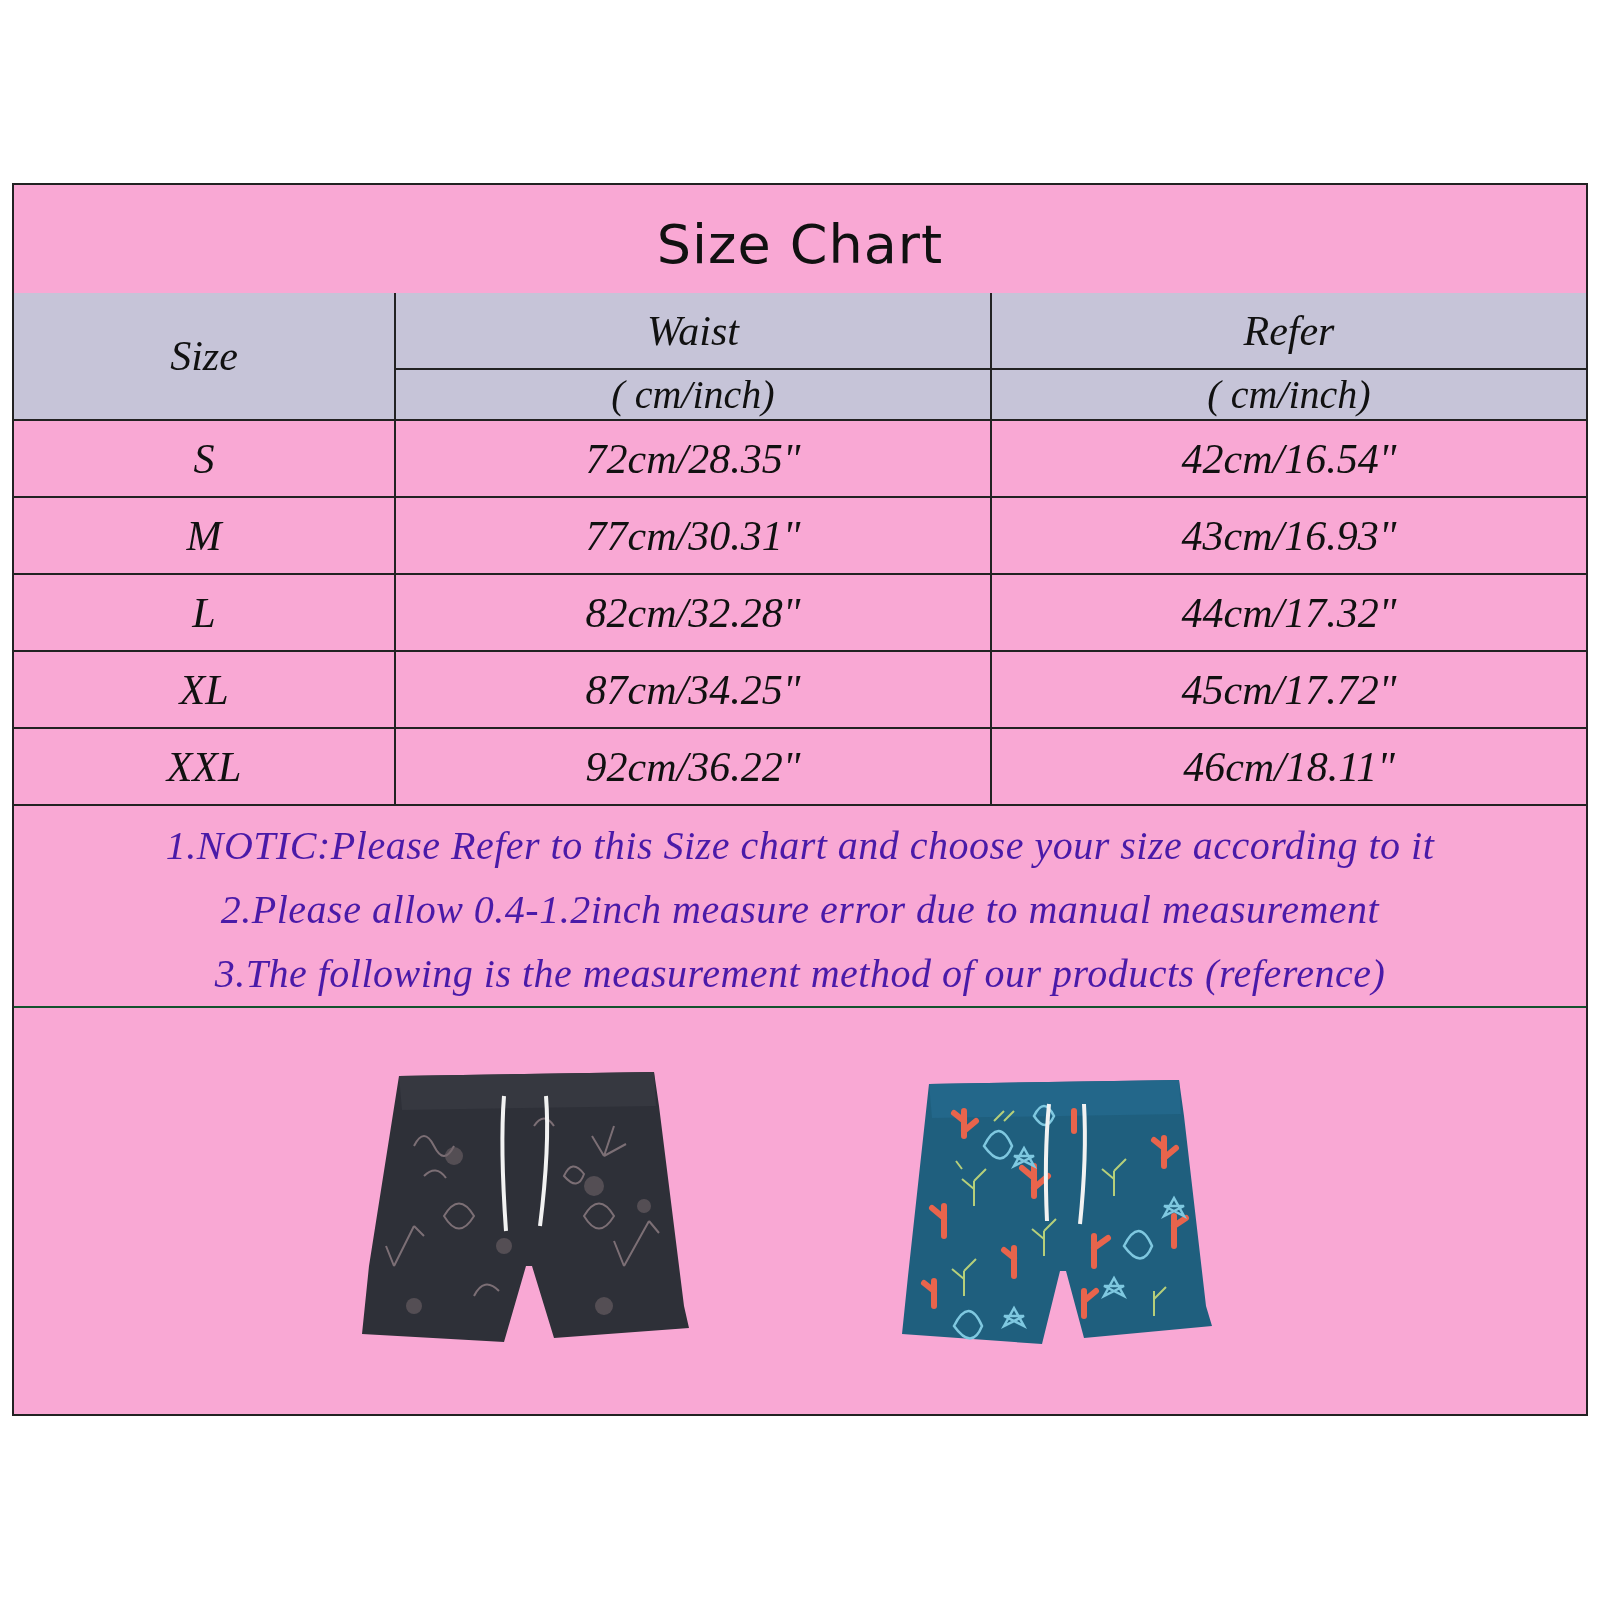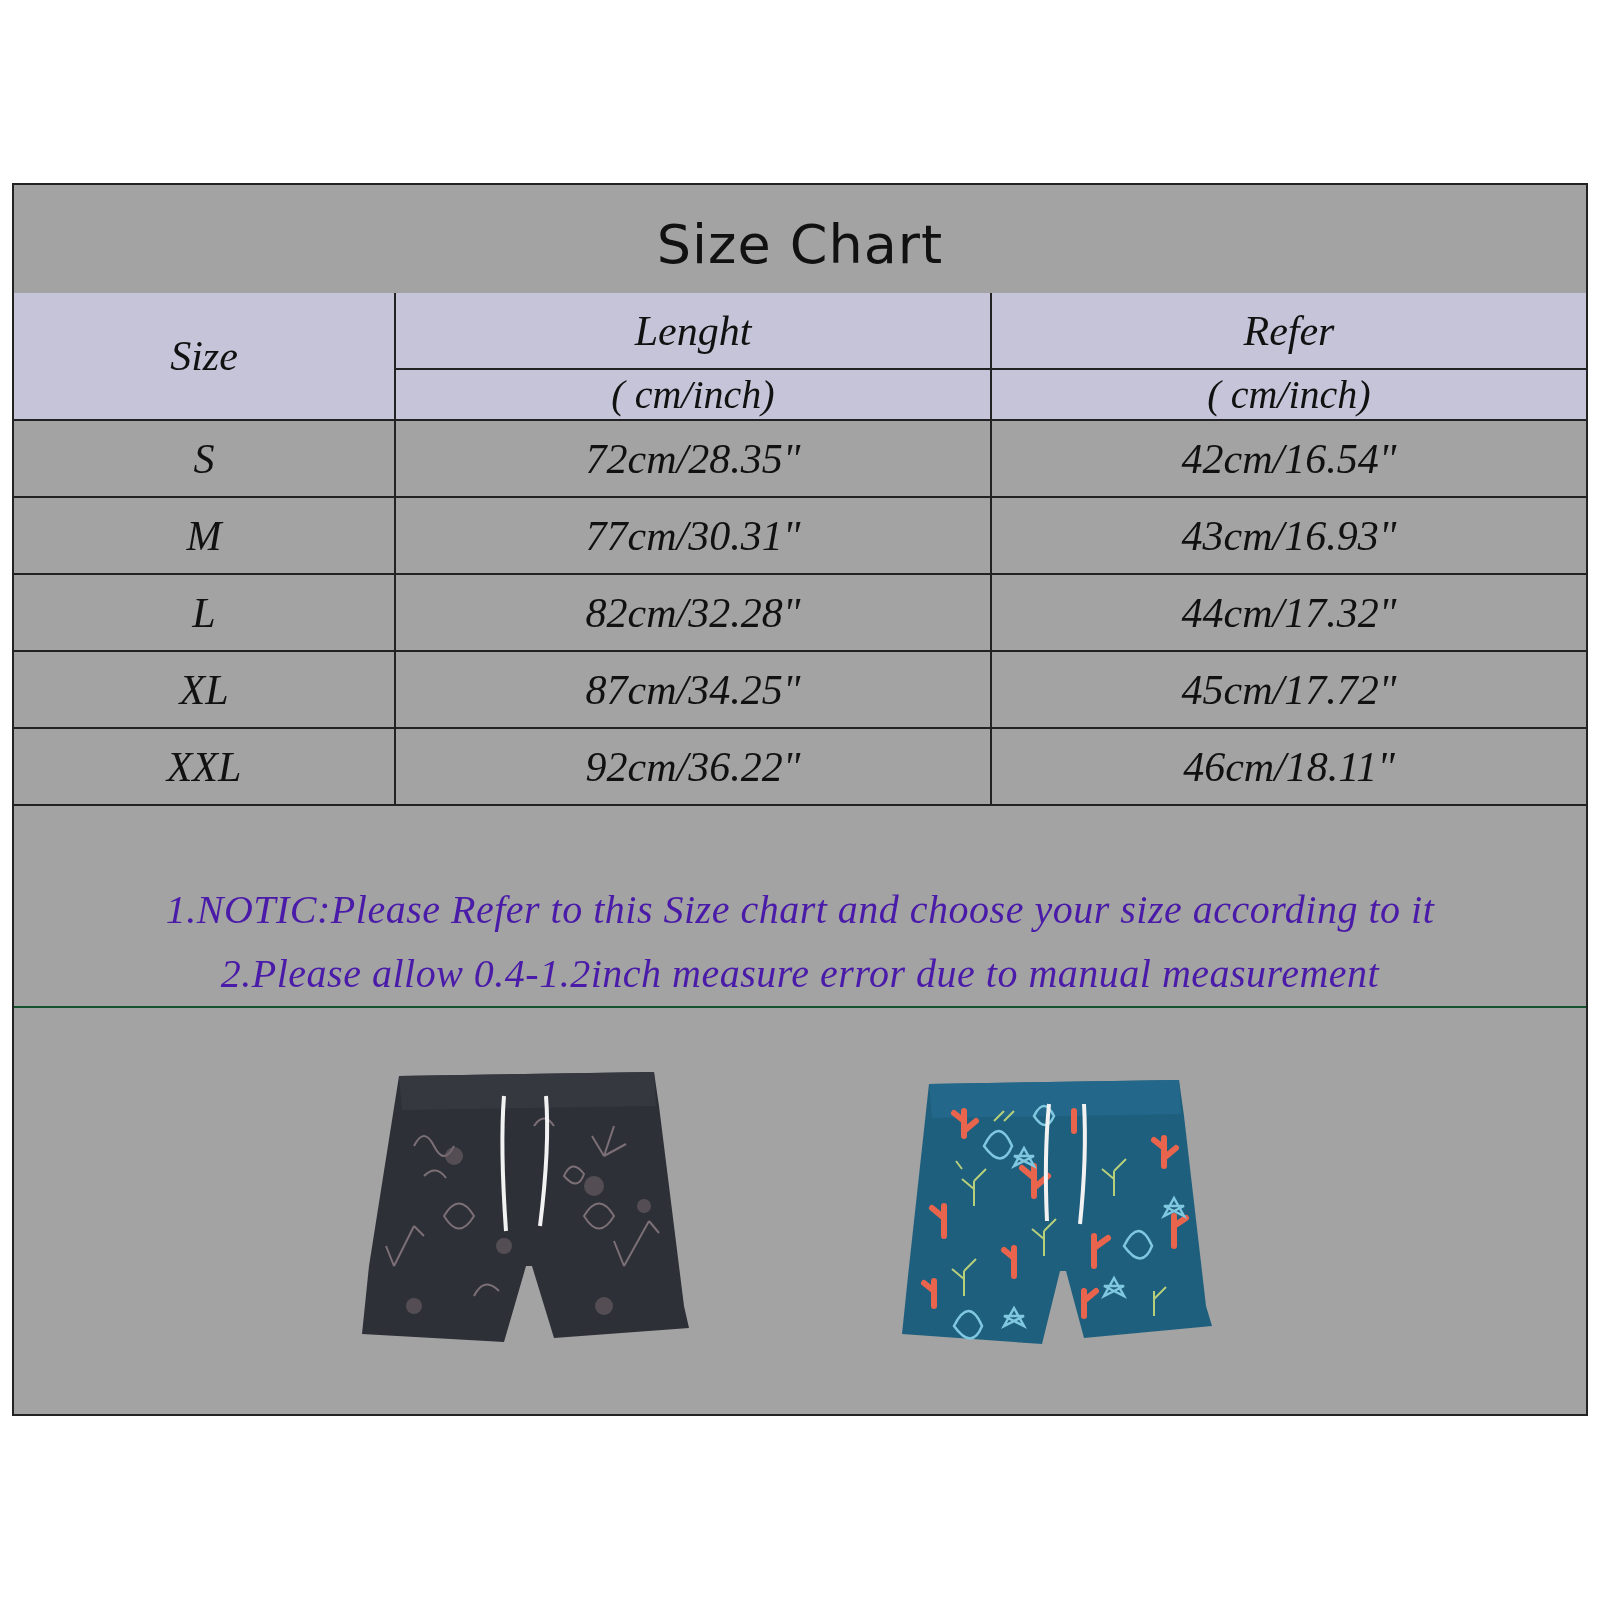--- a/index.html
+++ b/index.html
@@ -2,21 +2,21 @@
 <html><head>
 <meta charset="utf-8">
 <style>
   html, body { margin: 0; padding: 0; }
   body {
     width: 1600px; height: 1600px; background: #ffffff; position: relative; overflow: hidden;
     font-family: "DejaVu Serif", serif;
   }
   .sheet {
     position: absolute; left: 12px; top: 183px; width: 1576px; height: 1233px;
-    border: 2px solid #222; box-sizing: border-box; background: #a3a3a3;
+    border: 2px solid #222; box-sizing: border-box; background: #f9a8d4;
   }
   .title-row {
     position: absolute; left: 0; top: 0; width: 100%; height: 110px;
     border-bottom: 2px solid #222; box-sizing: border-box;
     display: flex; align-items: center; justify-content: center;
   }
   .title-row span {
     font-family: "DejaVu Sans", sans-serif; font-size: 54px; color: #111; letter-spacing: 1px;
     margin-top: 10px;
   }
@@ -64,21 +64,21 @@
 
   <table class="size-table">
     <colgroup>
         <col class="c1">
         <col class="c2">
         <col class="c3">
       </colgroup>
     <thead>
       <tr>
         <th class="h-size" rowspan="2">Size</th>
-        <th class="h-main">Lenght</th>
+        <th class="h-main">Waist</th>
         <th class="h-main">Refer</th>
       </tr>
       <tr>
         <th class="h-sub">( cm/inch)</th>
         <th class="h-sub">( cm/inch)</th>
       </tr>
     </thead>
     <tbody>
       <tr>
         <td>S</td>
@@ -104,20 +104,21 @@
         <td>XXL</td>
         <td>92cm/36.22"</td>
         <td>46cm/18.11"</td>
       </tr>
     </tbody>
   </table>
 
   <div class="notes">
     <div class="line">1.NOTIC:Please Refer to this Size chart and choose your size according to it</div>
     <div class="line">2.Please allow 0.4-1.2inch measure error due to manual measurement</div>
+    <div class="line">3.The following is the measurement method of our products (reference)</div>
   </div>
 
   <div class="products">
 
     <div class="product" style="left:340px; top:60px;">
       <svg width="350" height="290" viewBox="0 0 350 290">
         <path d="M45 10 L300 6 L305 40 L330 240 L335 262 L200 272 L178 200 L172 200 L150 276 L8 268 L15 200 Z" fill="#2e3038"></path>
         <path d="M45 10 L300 6 L302 40 L48 44 Z" fill="#363840"></path>
         <g fill="none" stroke="#8a7a80" stroke-width="2" opacity="0.85">
           <path d="M60 80 q10 -20 20 0 q10 20 20 0"></path>

